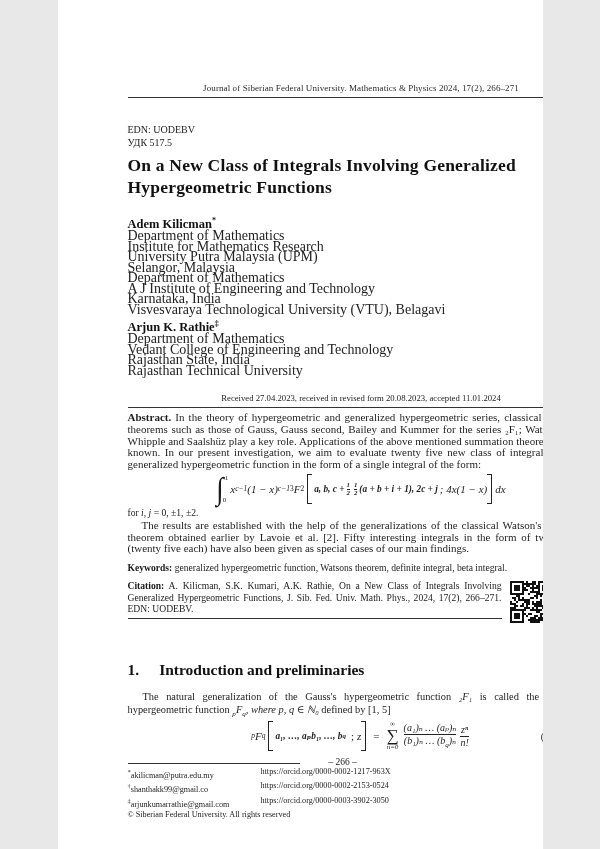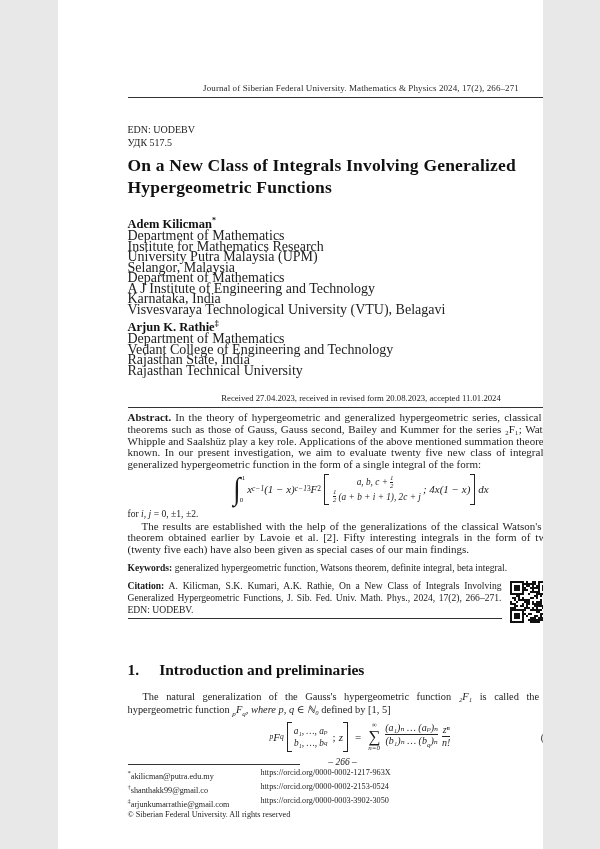--- a/index.html
+++ b/index.html
@@ -44,42 +44,42 @@
   .ssup{font-size:68%;vertical-align:super;line-height:0;}
   .ssub{font-size:68%;vertical-align:sub;line-height:0;}
   .display-eq{display:flex;justify-content:center;align-items:center;margin-top:4px;margin-bottom:3px;font-size:11px;}
   .int-sign{font-size:27px;font-style:normal;line-height:27px;transform:scaleY(1.15);}
   .int-lims{display:flex;flex-direction:column;justify-content:space-between;height:30px;font-size:7px;margin-left:1px;margin-right:2px;}
   .int-lims .up{text-align:left;}
   .int-lims .lo{text-align:left;margin-left:-2px;}
   .brk{align-self:stretch;width:4px;}
   .brk.l{border-left:1.2px solid #222;border-top:1.2px solid #222;border-bottom:1.2px solid #222;margin-left:3px;}
   .brk.r{border-right:1.2px solid #222;border-top:1.2px solid #222;border-bottom:1.2px solid #222;margin-right:3px;}
-  .stack{display:flex;flex-direction:column;justify-content:center;font-size:9.3px;text-align:center;padding:1px 2px;}
+  .stack{display:flex;flex-direction:row;justify-content:center;font-size:9.3px;text-align:center;padding:1px 2px;font-weight:bold;}
   .stack .row{display:flex;justify-content:center;align-items:center;line-height:12px;}
   .frac{display:inline-flex;flex-direction:column;text-align:center;font-size:6.8px;line-height:6.6px;margin:0 2px;vertical-align:middle;}
   .frac .fd{border-top:.8px solid #222;}
   .bigfrac{display:inline-flex;flex-direction:column;text-align:center;font-size:10px;line-height:12px;margin:0 2px;}
   .bigfrac .fd{border-top:.9px solid #222;}
   .sum{display:flex;flex-direction:column;align-items:center;font-size:7px;line-height:7px;margin:0 3px;}
   .sum .sg{font-size:17px;line-height:16px;font-style:normal;}
   
   .section-heading{margin-top:34px;font-size:15.5px;font-weight:bold;color:#111;}
   .section-heading .num{margin-right:20px;}
   .intro-paragraph{margin-top:12px;font-size:10.4px;line-height:12.6px;text-align:justify;text-indent:15px;}
   .eq1-wrap{position:relative;margin-top:5px;}
   .eq-number{position:absolute;right:42px;top:50%;transform:translateY(-50%);font-size:10px;font-style:normal;}
   
   .foot-rule{margin-top:12px;width:172px;}
   .footnotes{margin-top:3px;font-size:8.2px;line-height:10.4px;color:#222;}
   .footnote-line{display:flex;}
   .footnote-line .em{width:133px;}
   .footnote-line sup{font-size:6.5px;}
   .copyright-line{font-size:8.2px;line-height:10.4px;}
-  .page-number{position:absolute;left:70px;width:430px;top:757px;text-align:center;font-size:9.5px;color:#222;font-style:italic;}
+  .page-number{position:absolute;left:70px;width:430px;top:757px;text-align:center;font-size:9.5px;color:#222;}
 </style>
 </head>
 <body>
 
 <div class="sheet">
   <div class="col">
 
     <div class="journal-header">Journal of Siberian Federal University. Mathematics &amp; Physics 2024, 17(2), 266–271</div>
     <hr class="rule header-rule">
 

